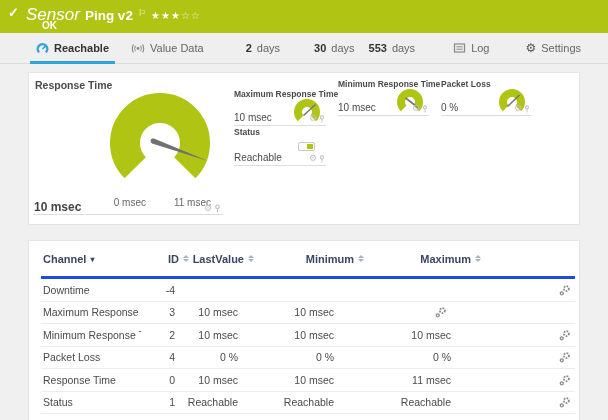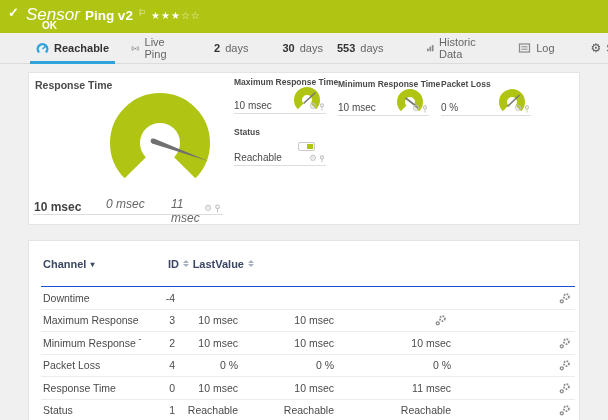--- a/index.html
+++ b/index.html
@@ -30,44 +30,44 @@
   .m2 { margin-left:2px; } .m26 { margin-left:26px; } .m24 { margin-left:24px; }
   .gear-glyph { font-size:12px; color:#555; line-height:1; }
   
   .card { position:absolute; left:28px; width:552px; background:#fff; border:1px solid #e4e4e4; }
   #gauge-card { top:72px; height:153px; }
   #table-card { top:240px; height:186px; }
   
   .main-panel { position:absolute; left:0; top:0; width:200px; height:153px; }
   .panel-title { position:absolute; left:6px; top:6px; font-size:10.5px; font-weight:bold; color:#4a4a4a; white-space:nowrap; }
   .main-gauge-svg { position:absolute; left:61px; top:15px; }
-  .scale-label { position:absolute; top:124px; width:40px; text-align:left; font-size:12px; color:#666;font-style:italic; }
+  .scale-label { position:absolute; top:124px; width:40px; text-align:right; font-size:10px; color:#666; }
   .scale-start { left:77px; } .scale-end { left:142px; }
   .main-value { position:absolute; left:5px; top:127px; font-size:12px; font-weight:bold; color:#444; }
   .main-rule { position:absolute; left:4px; right:6px; top:141px; height:1px; background:#ddd; }
   .mini-icons { position:absolute; display:flex; align-items:center; gap:2px; }
   .main-panel .mini-icons { right:8px; top:131px; }
   .mini-gear { font-size:9px; color:#c2c2c2; line-height:1; }
   
   .mini-panel { position:absolute; height:37px; border-bottom:1px solid #ddd; }
   .mini-title { position:absolute; left:0; top:0; font-size:8.5px; font-weight:bold; color:#4a4a4a; white-space:nowrap; }
   .mini-svg { position:absolute; right:4px; top:8px; }
   .mini-value { position:absolute; left:0; bottom:2px; font-size:10px; color:#4a4a4a; }
   .mini-panel .mini-icons { right:1px; bottom:2px; }
-  #p-max { left:205px; top:4px; width:92px; }
+  #p-max { left:205px; top:16px; width:92px; }
   #p-min { left:309px; top:6px; width:91px; }
   #p-loss { left:412px; top:6px; width:90px; }
   #p-status { left:205px; top:54px; width:92px; height:39px; border-bottom:1px solid #ddd; }
   .status-pill { position:absolute; left:64px; top:15px; width:17px; height:9px; background:#fdfdfd;
                  border:1px solid #c9c9c9; border-radius:2px; }
   .status-pill .fill { position:absolute; left:8px; top:1px; width:6px; height:5px; background:#b0c513; }
   
   .tbl { padding:0 4px 0 12px; }
   .trow, .thead { display:grid; grid-template-columns:100px 34px 63px 96px 117px 1fr; align-items:center; }
-  .thead { height:46px; border-bottom:1px solid #1d4ed8; color:#3a4663; font-size:11px; font-weight:bold; }
+  .thead { height:38px; border-bottom:3px solid #1d4ed8; color:#3a4663; font-size:11px; font-weight:bold; }
   .thead .cell { display:flex; justify-content:flex-end; align-items:center; }
   .thead .c-channel { justify-content:flex-start; padding-left:2px; gap:4px; cursor:pointer; }
   .th-shift14 { transform:translateX(14px); cursor:pointer; }
   .th-shift30 { transform:translateX(30px); cursor:pointer; }
   .lastcol { display:flex; align-items:center; line-height:12px; transform:translateX(16px); cursor:pointer; }
   .lastcol .l2 { display:flex; align-items:center; }
   .caret { font-size:8px; position:relative; top:1px; }
   .sort { display:inline-flex; flex-direction:column; gap:1px; margin-left:4px; }
   .sort i { display:block; width:0; height:0; border-left:3px solid transparent; border-right:3px solid transparent; }
   .sort .up { border-bottom:3.5px solid #a8b0bf; }
@@ -103,41 +103,33 @@
       <span>Reachable</span>
     </div>
     <div class="tab m10">
       <svg width="14" height="13" viewBox="0 0 14 13">
         <circle cx="7" cy="6.5" r="1.4" fill="#888"></circle>
         <path d="M4.4 3.9 Q2.8 6.5 4.4 9.1" fill="none" stroke="#888" stroke-width="1.1"></path>
         <path d="M9.6 3.9 Q11.2 6.5 9.6 9.1" fill="none" stroke="#888" stroke-width="1.1"></path>
         <path d="M2.4 2.4 Q0.2 6.5 2.4 10.6" fill="none" stroke="#888" stroke-width="1.1"></path>
         <path d="M11.6 2.4 Q13.8 6.5 11.6 10.6" fill="none" stroke="#888" stroke-width="1.1"></path>
       </svg>
-      <span>Live Ping</span>
+      <span>Value Data</span>
     </div>
     <div class="tab m30">
       <span class="num">2</span>
       <span>days</span>
     </div>
     <div class="tab m22">
       <span class="num">30</span>
       <span>days</span>
     </div>
     <div class="tab m2">
       <span class="num">553</span>
       <span>days</span>
-    </div>
-    <div class="tab m30">
-      <svg width="13" height="12" viewBox="0 0 13 12">
-        <rect x="1.5" y="7" width="2.6" height="4" fill="#888"></rect>
-        <rect x="5.2" y="4" width="2.6" height="7" fill="#888"></rect>
-        <rect x="8.9" y="1.5" width="2.6" height="9.5" fill="#888"></rect>
-      </svg>
-      <span>Historic Data</span>
     </div>
     <div class="tab m26">
       <svg width="13" height="12" viewBox="0 0 13 12">
         <rect x="1.5" y="2" width="10" height="8" fill="none" stroke="#888" stroke-width="1.2"></rect>
         <line x1="3.4" y1="4.8" x2="9.6" y2="4.8" stroke="#888" stroke-width="1"></line>
         <line x1="3.4" y1="7.2" x2="9.6" y2="7.2" stroke="#888" stroke-width="1"></line>
       </svg>
       <span>Log</span>
     </div>
     <div class="tab m24">
@@ -251,20 +243,34 @@
           <span>Last</span>
           <span class="l2">
                 <span>Value</span>
           <span class="sort">
                   <i class="up"></i>
                   <i class="dn"></i>
                 </span>
               </span>
         </div>
           </div>
+        <div class="cell th-shift30">
+          <span>Minimum</span>
+          <span class="sort">
+              <i class="up"></i>
+              <i class="dn"></i>
+            </span>
+        </div>
+        <div class="cell th-shift30">
+          <span>Maximum</span>
+          <span class="sort">
+              <i class="up"></i>
+              <i class="dn"></i>
+            </span>
+        </div>
         <div class="cell"></div>
       </div>
 
       <div class="trow">
         <div class="cell c-channel">Downtime</div>
         <div class="cell">-4</div>
         <div class="cell"></div>
         <div class="cell"></div>
         <div class="cell"></div>
         <div class="cell c-act">

